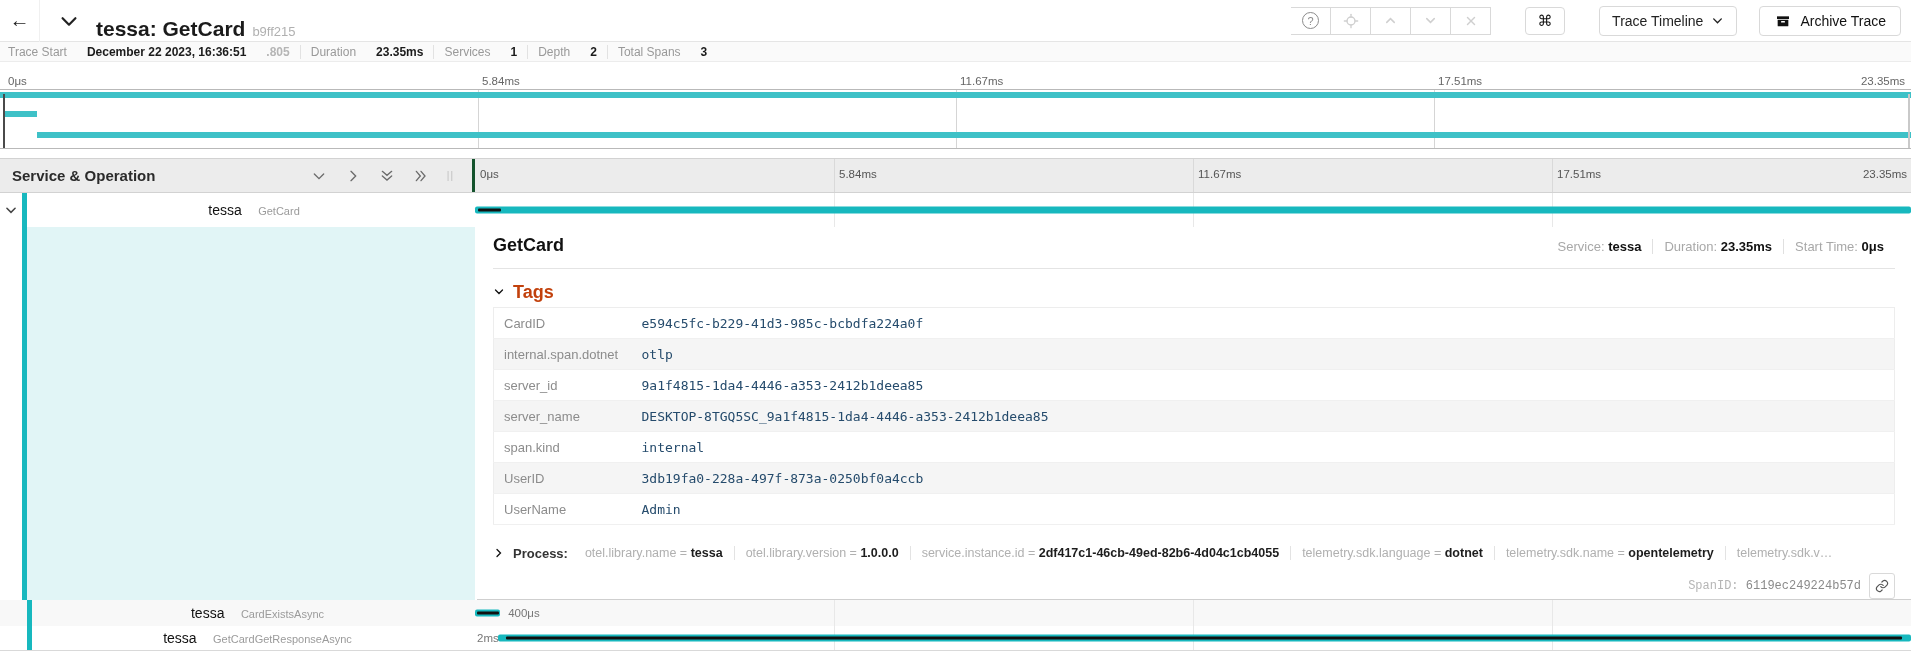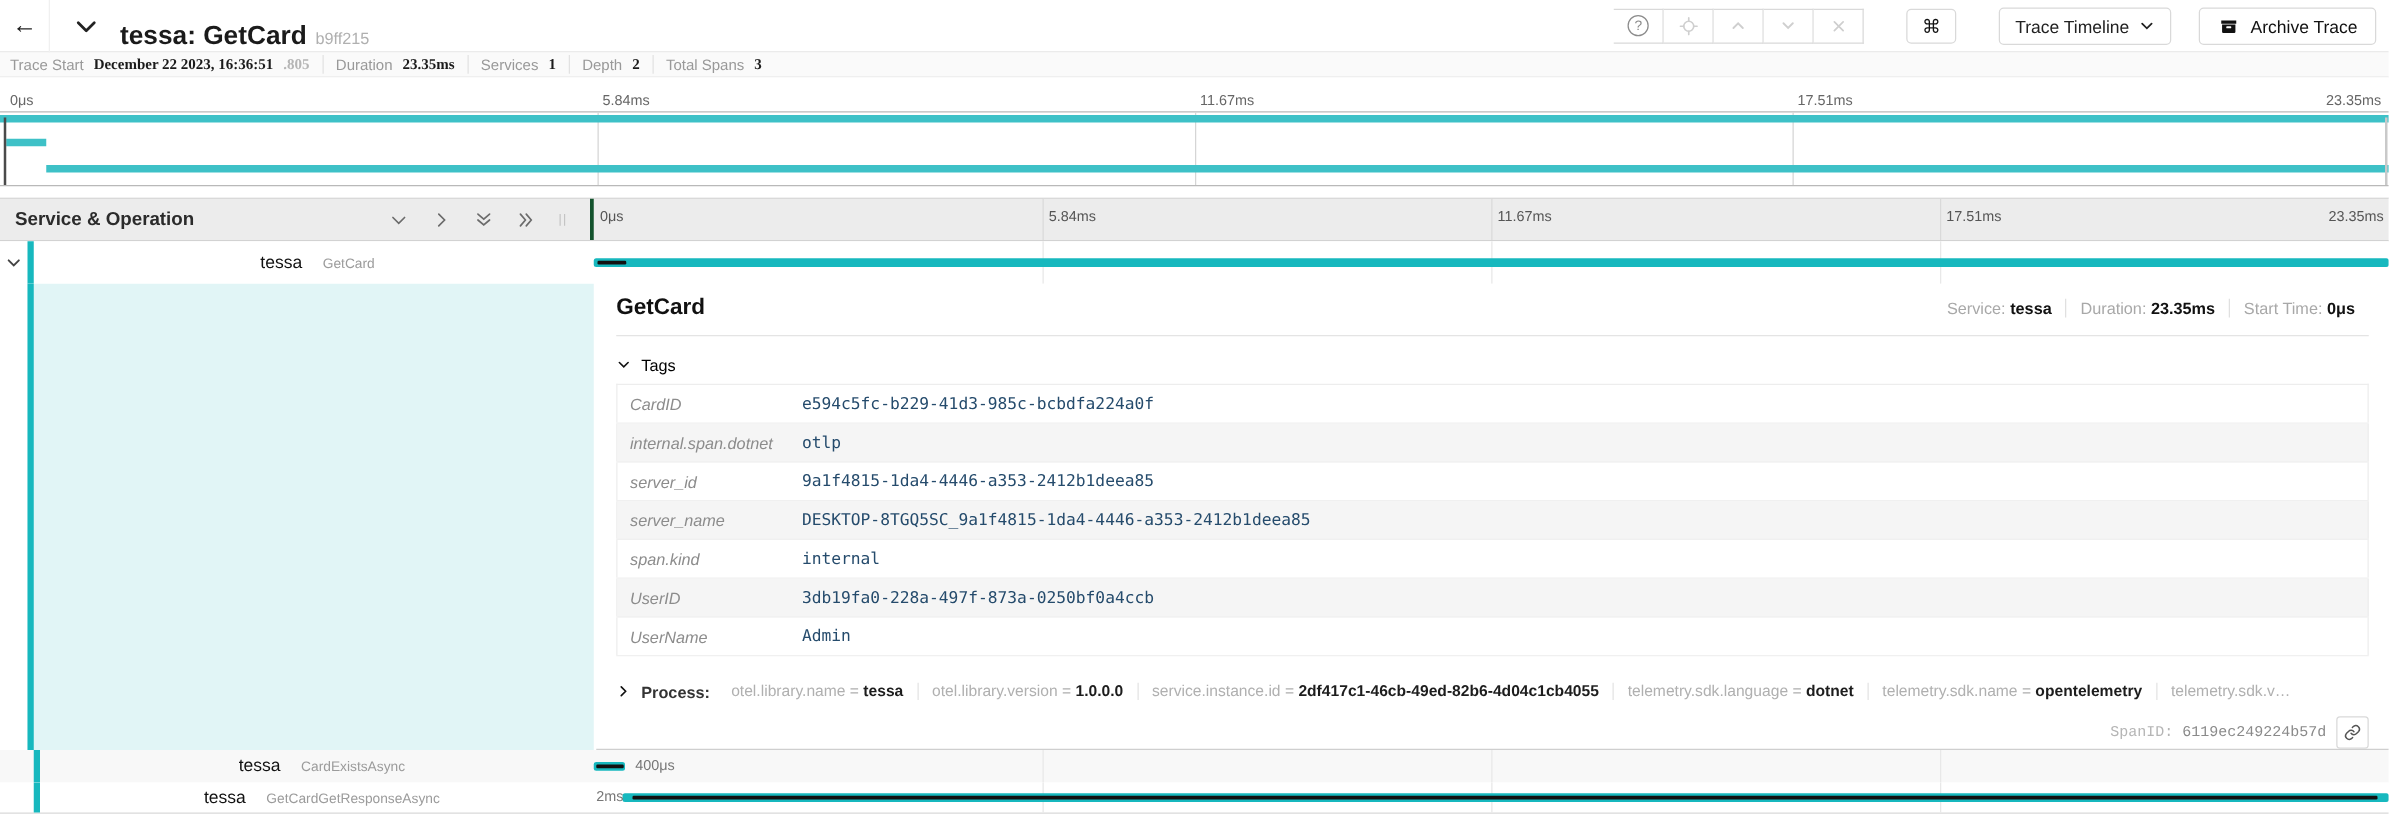--- a/index.html
+++ b/index.html
@@ -32,21 +32,21 @@
   .view-btn svg { margin-left:8px; }
   .archive-btn { margin-left:22px; height:30px; border:1px solid #d9d9d9; border-radius:4px; background:#fff;
     display:flex; align-items:center; padding:0 14px; font-size:14px; color:#111; cursor:pointer; }
   .archive-btn svg { margin-right:8px; }
 
   
   .summary { display:flex; align-items:center; height:20px; background:#fafafa;
     border-bottom:1px solid #ececec; font-size:12px; color:#999; padding-left:8px; }
   .sum-item { display:flex; align-items:center; padding:0 10px; border-left:1px solid #e2e2e2; white-space:nowrap; }
   .sum-item:first-child { border-left:none; padding-left:0; }
-  .sum-item b { color:#1b1b1b; margin-left:8px; font-weight:700;font-family:Liberation Serif, serif; }
+  .sum-item b { color:#1b1b1b; margin-left:20px; font-weight:700; }
   .sum-item .frac { color:#b5b5b5; font-weight:700; }
 
   
   .minimap { position:relative; height:96px; background:#fff; }
   .mm-labels { position:relative; height:27px; font-size:11.5px; color:#666; }
   .mm-tick { position:absolute; bottom:2px; }
   .mm-canvas { position:relative; height:60px; border:1px solid #b9b9b9; border-left:none; border-right:none; background:#fff; }
   .mm-grid { position:absolute; top:0; bottom:0; width:1px; background:#d5d5d5; }
   .mm-bar { position:absolute; height:6px; background:#3ec1c7; }
   .mm-scrub { position:absolute; top:4px; bottom:0; width:2px; background:#4a4a4a; cursor:ew-resize; }
@@ -92,25 +92,25 @@
   .detail-band .accent2 { position:absolute; left:0; top:0; bottom:0; width:5px; background:#17b8be; }
   .detail-panel { position:absolute; left:477px; right:0; top:0; bottom:0; background:#fff;
     border-bottom:1px solid #cfcfcf; padding:6px 16px 0 16px; }
   .dp-header { display:flex; align-items:baseline; height:34px; border-bottom:1px solid #e4e4e4; margin-top:2px; }
   .dp-title { font-size:18px; font-weight:700; color:#111; }
   .dp-meta { margin-left:auto; font-size:13px; color:#a8a8a8; display:flex; align-items:baseline; }
   .dp-meta .m { padding:0 11px; border-left:1px solid #e0e0e0; }
   .dp-meta .m:first-child { border-left:none; }
   .dp-meta b { color:#111; font-weight:700; }
   .sect-head { display:flex; align-items:center; margin-top:12px; height:22px; cursor:pointer; }
-  .sect-head .lbl { font-size:13px; font-weight:400; color:#000000; margin-left:8px; }
+  .sect-head .lbl { font-size:18px; font-weight:700; color:#c2410c; margin-left:8px; }
   .kv-table { width:100%; border-collapse:collapse; margin-top:4px; border:1px solid #ededed; }
   .kv-table td { height:31px; font-size:13px; padding:0 10px; border-bottom:1px solid #f0f0f0; }
   .kv-table tr:nth-child(even) { background:#f5f5f5; }
-  .kv-key { width:138px; color:#8c8c8c;font-style:italic; }
+  .kv-key { width:138px; color:#8c8c8c; }
   .kv-val { font-family:"DejaVu Sans Mono", monospace; font-size:12.5px; color:#254b6c; }
   .proc-row { display:flex; align-items:center; margin-top:16px; height:24px; cursor:pointer; }
   .proc-items { display:flex; align-items:center; margin-left:6px; overflow:hidden; white-space:nowrap; }
   .proc-item { padding:0 11px; border-left:1px solid #e3e3e3; font-size:12.5px; color:#b0b0b0; }
   .proc-item:first-child { border-left:none; }
   .proc-item b { color:#1d1d1d; font-weight:700; }
   .spanid-row { display:flex; align-items:center; justify-content:flex-end; margin-top:8px;font-family:Liberation Mono, monospace; }
   .spanid-txt { font-size:12px; color:#b5b5b5; }
   .spanid-txt b { color:#8a8a8a; font-weight:400; }
   .link-btn { margin-left:8px; width:26px; height:26px; border:1px solid #d9d9d9; border-radius:3px;

